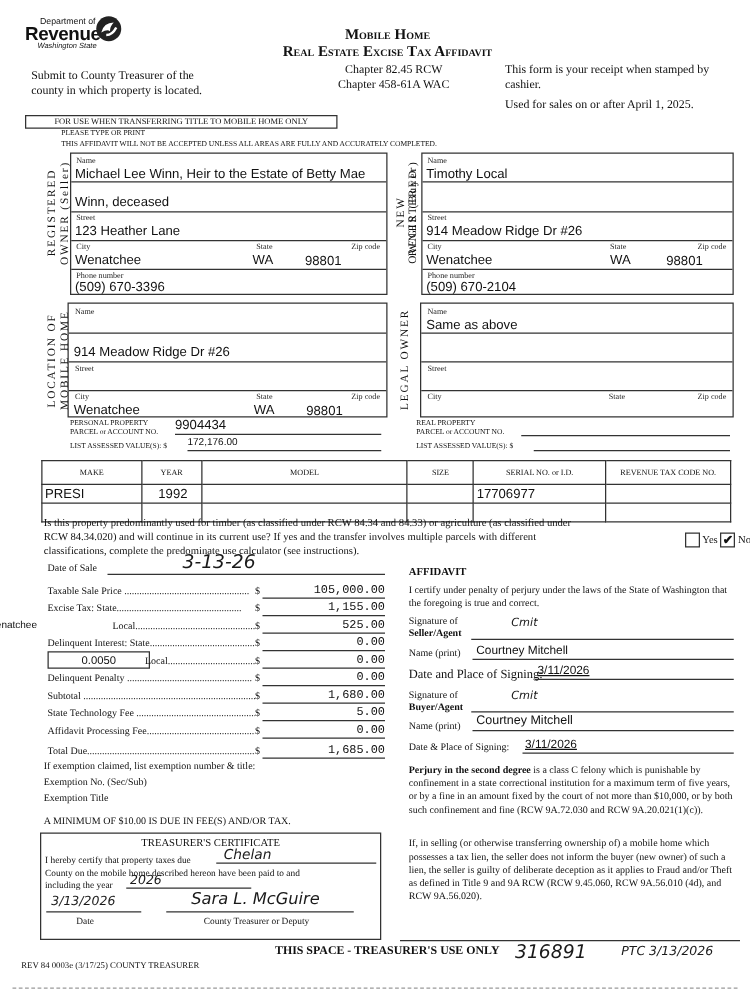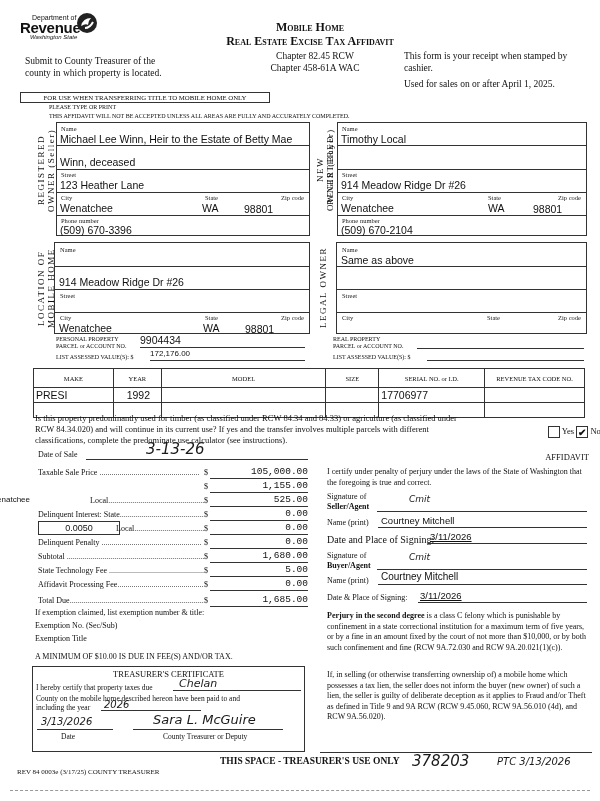--- a/index.html
+++ b/index.html
@@ -210,20 +210,21 @@
 
 <div class="abs" style="left:38px;top:450px;font-size:8px">Date of Sale</div>
 <div class="abs uline hand" style="left:86px;top:440px;width:222px;height:20px;font-size:15px;padding-left:60px">3-13-26</div>
 
 <div class="feerow" style="top:466px">
   <span class="dots"><span>Taxable Sale Price</span> ..................................................</span>
   <span class="dol">$</span>
   <span class="amt">105,000.00</span>
 </div>
 <div class="feerow" style="top:480px">
+  <span class="dots"><span>Excise Tax:   State</span>..................................................</span>
   <span class="dol">$</span>
   <span class="amt">1,155.00</span>
 </div>
 <div class="abs sans" style="left:0;top:495px;width:30px;overflow:hidden;font-size:8px;direction:rtl;white-space:nowrap">Wenatchee</div>
 <div class="feerow" style="top:494px">
   <span class="dots" style="left:52px;width:114px"><span>Local</span>..................................................</span>
   <span class="dol">$</span>
   <span class="amt">525.00</span>
 </div>
 <div class="feerow" style="top:508px">
@@ -274,21 +275,21 @@
   <div class="abs uline hand" style="left:140px;top:10px;width:128px;height:14px;font-size:11px;padding-left:6px">Chelan</div>
   <div class="abs" style="left:3px;top:27px;font-size:7.5px;white-space:nowrap">County on the mobile home described hereon have been paid to and</div>
   <div class="abs" style="left:3px;top:36px;font-size:7.5px">including the year</div>
   <div class="abs uline hand" style="left:68px;top:32px;width:100px;height:12px;font-size:10px;padding-left:3px">2026</div>
   <div class="abs uline hand" style="left:4px;top:49px;width:76px;height:14px;font-size:10px;padding-left:4px">3/13/2026</div>
   <div class="abs" style="left:28px;top:65px;font-size:7.5px">Date</div>
   <div class="abs uline hand" style="left:100px;top:45px;width:150px;height:18px;font-size:13px;padding-left:20px">Sara L. McGuire</div>
   <div class="abs" style="left:130px;top:65px;font-size:7.5px">County Treasurer or Deputy</div>
 </div>
 
-<div class="abs" style="left:327px;top:452px;width:262px;text-align:right;font-size:8.5px;font-weight:normal">AFFIDAVIT</div>
+<div class="abs" style="left:327px;top:452px;width:262px;text-align:left;font-size:8.5px;font-weight:bold">AFFIDAVIT</div>
 <div class="abs" style="left:327px;top:466px;width:262px;font-size:8px;line-height:11px">I certify under penalty of perjury under the laws of the State of Washington that the foregoing is true and correct.</div>
 
 <div class="abs" style="left:327px;top:492px;font-size:8px;line-height:10px">
   <div>Signature of</div>
   <div style="font-weight:bold">Seller/Agent</div>
 </div>
 <div class="abs uline hand" style="left:377px;top:494px;width:210px;height:18px;font-size:9px;padding-left:32px">Cmit</div>
 <div class="abs" style="left:327px;top:518px;font-size:8px">Name (print)</div>
 <div class="abs uline sans" style="left:378px;top:515px;width:209px;height:13px;font-size:9.5px;padding-left:3px">Courtney Mitchell</div>
 <div class="abs" style="left:327px;top:534px;font-size:10px">Date and Place of Signing:</div>
@@ -302,16 +303,16 @@
 <div class="abs" style="left:327px;top:576px;font-size:8px">Name (print)</div>
 <div class="abs uline sans" style="left:378px;top:571px;width:209px;height:14px;font-size:10px;padding-left:3px">Courtney Mitchell</div>
 <div class="abs" style="left:327px;top:593px;font-size:8px">Date &amp; Place of Signing:</div>
 <div class="abs uline sans" style="left:418px;top:590px;width:169px;height:13px;font-size:9.5px;padding-left:2px;text-decoration:underline">3/11/2026</div>
 
 <div class="abs" style="left:327px;top:611px;width:262px;font-size:8px;line-height:10.5px"><b>Perjury in the second degree</b><span> is a class C felony which is punishable by confinement in a state correctional institution for a maximum term of five years, or by a fine in an amount fixed by the court of not more than $10,000, or by both such confinement and fine (RCW 9A.72.030 and RCW 9A.20.021(1)(c)).</span></div>
 <div class="abs" style="left:327px;top:670px;width:262px;font-size:8px;line-height:10.5px">If, in selling (or otherwise transferring ownership of) a mobile home which possesses a tax lien, the seller does not inform the buyer (new owner) of such a lien, the seller is guilty of deliberate deception as it applies to Fraud and/or Theft as defined in Title 9 and 9A RCW (RCW 9.45.060, RCW 9A.56.010 (4d), and RCW 9A.56.020).</div>
 
 <div class="abs" style="left:320px;top:752px;width:272px;border-top:1px solid #333"></div>
 <div class="abs" style="left:220px;top:756px;font-size:9.5px;font-weight:bold">THIS SPACE - TREASURER'S USE ONLY</div>
-<div class="abs hand" style="left:412px;top:752px;font-size:15px">378203</div>
+<div class="abs hand" style="left:412px;top:752px;font-size:15px">316891</div>
 <div class="abs hand" style="left:497px;top:756px;font-size:10px">PTC 3/13/2026</div>
 <div class="abs" style="left:17px;top:768px;font-size:7px">REV 84 0003e (3/17/25) COUNTY TREASURER</div>
 <div class="abs" style="left:10px;top:790px;width:580px;border-top:1px dashed #999"></div>
 
 </body></html>

